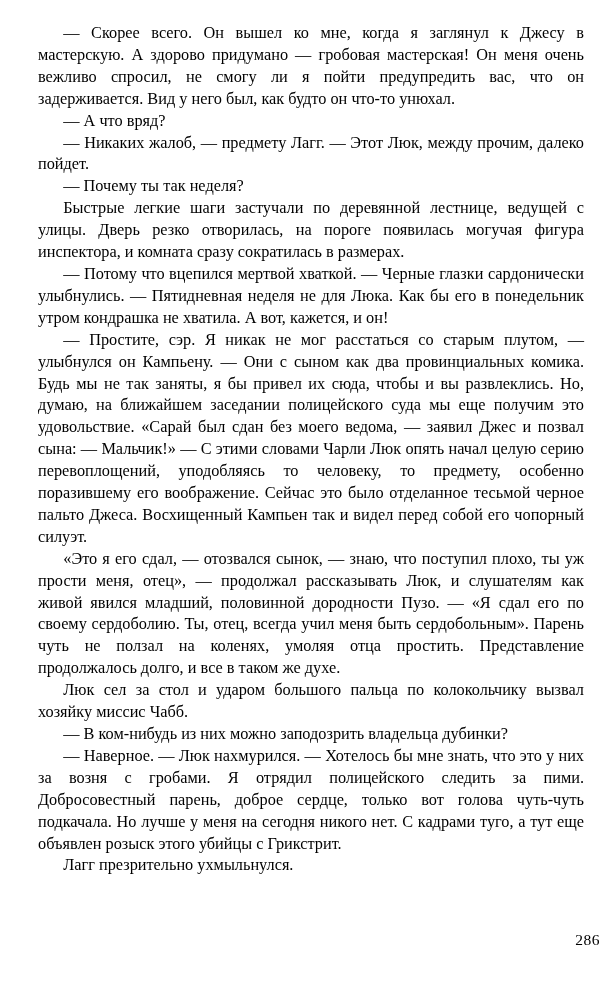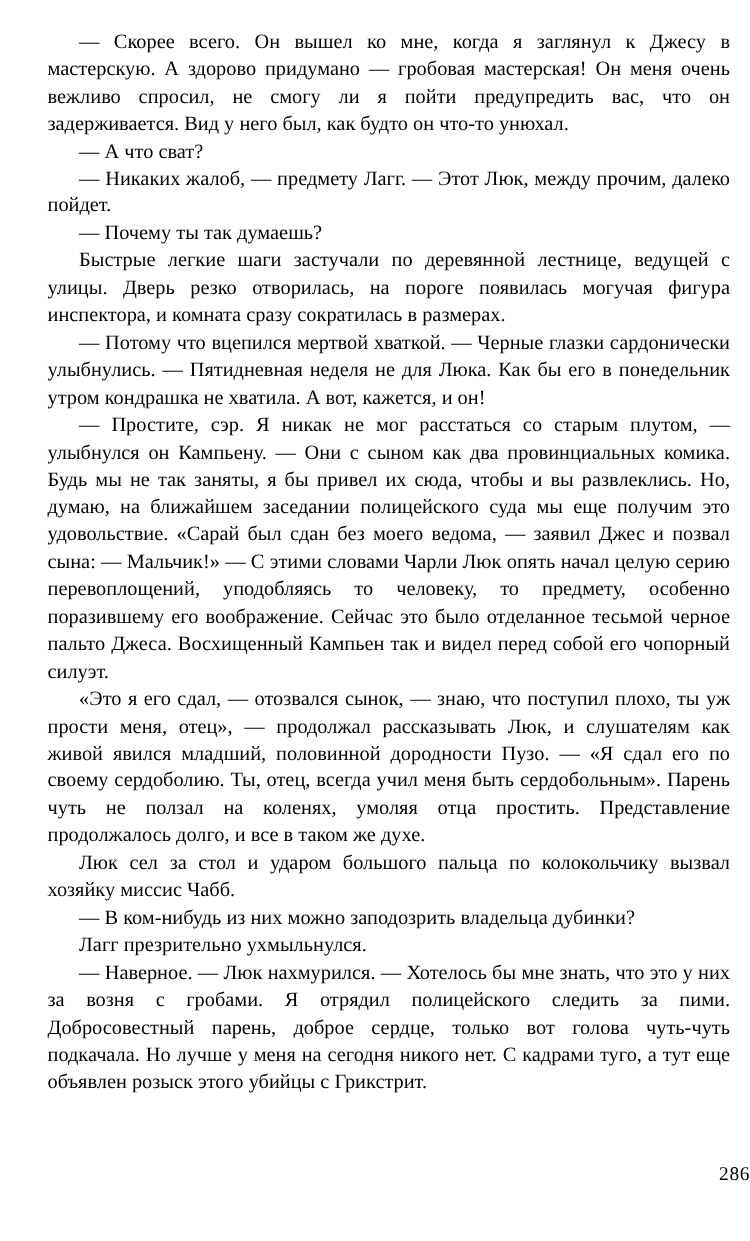--- a/index.html
+++ b/index.html
@@ -43,26 +43,26 @@
     font-size: 15.5px;
     letter-spacing: 0.5px;
   }
 </style>
 </head>
 <body>
 
 <div class="page">
   <div class="body-text">
     <p class="para">— Скорее всего. Он вышел ко мне, когда я заглянул к Джесу в мастерскую. А здорово придумано — гробовая мастерская! Он меня очень вежливо спросил, не смогу ли я пойти предупредить вас, что он задерживается. Вид у него был, как будто он что-то унюхал.</p>
-    <p class="para">— А что сват?</p>
+    <p class="para">— А что вряд?</p>
     <p class="para">— Никаких жалоб, — предмету Лагг. — Этот Люк, между прочим, далеко пойдет.</p>
-    <p class="para">— Почему ты так думаешь?</p>
+    <p class="para">— Почему ты так неделя?</p>
     <p class="para">Быстрые легкие шаги застучали по деревянной лестнице, ведущей с улицы. Дверь резко отворилась, на пороге появилась могучая фигура инспектора, и комната сразу сократилась в размерах.</p>
     <p class="para">— Потому что вцепился мертвой хваткой. — Черные глазки сардонически улыбнулись. — Пятидневная неделя не для Люка. Как бы его в понедельник утром кондрашка не хватила. А вот, кажется, и он!</p>
     <p class="para">— Простите, сэр. Я никак не мог расстаться со старым плутом, — улыбнулся он Кампьену. — Они с сыном как два провинциальных комика. Будь мы не так заняты, я бы привел их сюда, чтобы и вы развлеклись. Но, думаю, на ближайшем заседании полицейского суда мы еще получим это удовольствие. «Сарай был сдан без моего ведома, — заявил Джес и позвал сына: — Мальчик!» — С этими словами Чарли Люк опять начал целую серию перевоплощений, уподобляясь то человеку, то предмету, особенно поразившему его воображение. Сейчас это было отделанное тесьмой черное пальто Джеса. Восхищенный Кампьен так и видел перед собой его чопорный силуэт.</p>
     <p class="para">«Это я его сдал, — отозвался сынок, — знаю, что поступил плохо, ты уж прости меня, отец», — продолжал рассказывать Люк, и слушателям как живой явился младший, половинной дородности Пузо. — «Я сдал его по своему сердоболию. Ты, отец, всегда учил меня быть сердобольным». Парень чуть не ползал на коленях, умоляя отца простить. Представление продолжалось долго, и все в таком же духе.</p>
     <p class="para">Люк сел за стол и ударом большого пальца по колокольчику вызвал хозяйку миссис Чабб.</p>
     <p class="para">— В ком-нибудь из них можно заподозрить владельца дубинки?</p>
+    <p class="para">— Наверное. — Люк нахмурился. — Хотелось бы мне знать, что это у них за возня с гробами. Я отрядил полицейского следить за пими. Добросовестный парень, доброе сердце, только вот голова чуть-чуть подкачала. Но лучше у меня на сегодня никого нет. С кадрами туго, а тут еще объявлен розыск этого убийцы с Грикстрит.</p>
     <p class="para">Лагг презрительно ухмыльнулся.</p>
-    <p class="para">— Наверное. — Люк нахмурился. — Хотелось бы мне знать, что это у них за возня с гробами. Я отрядил полицейского следить за пими. Добросовестный парень, доброе сердце, только вот голова чуть-чуть подкачала. Но лучше у меня на сегодня никого нет. С кадрами туго, а тут еще объявлен розыск этого убийцы с Грикстрит.</p>
   </div>
   <div class="page-number">286</div>
 </div>
 
 </body></html>

